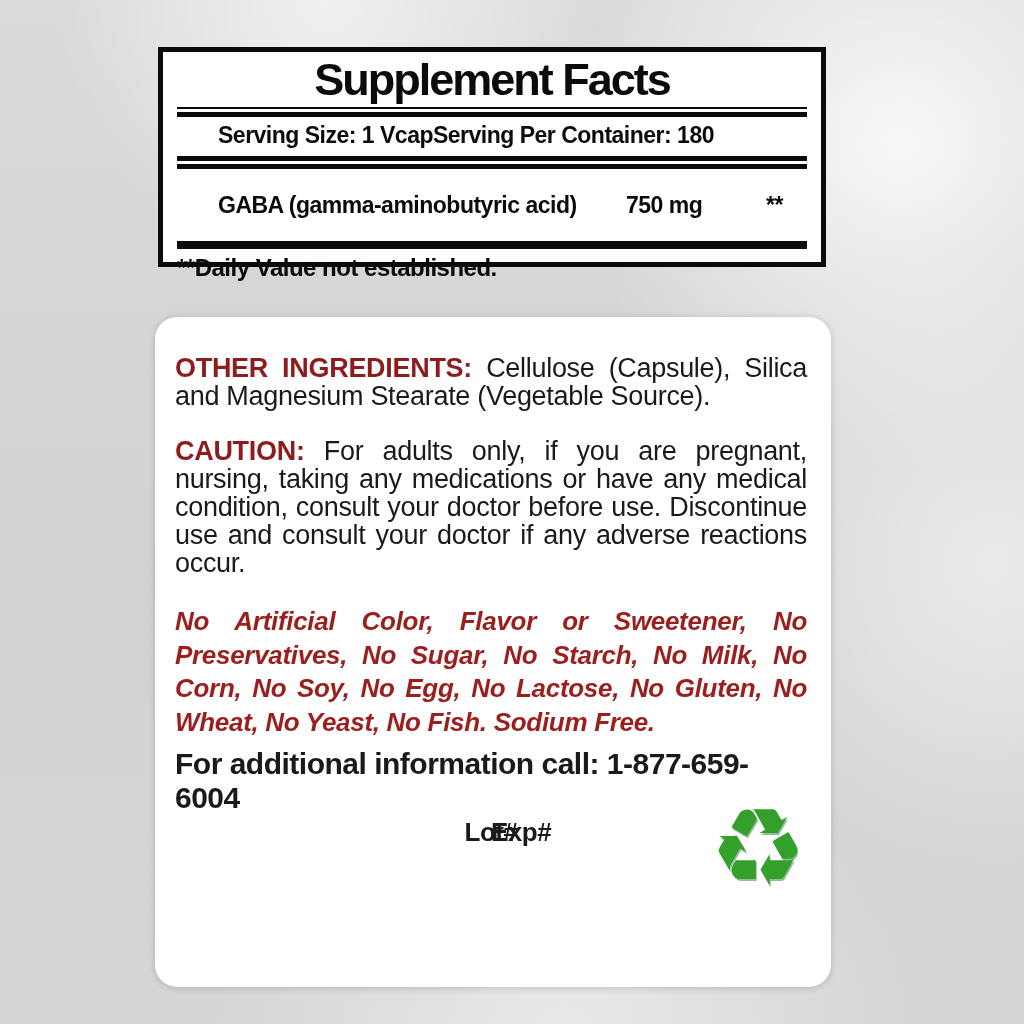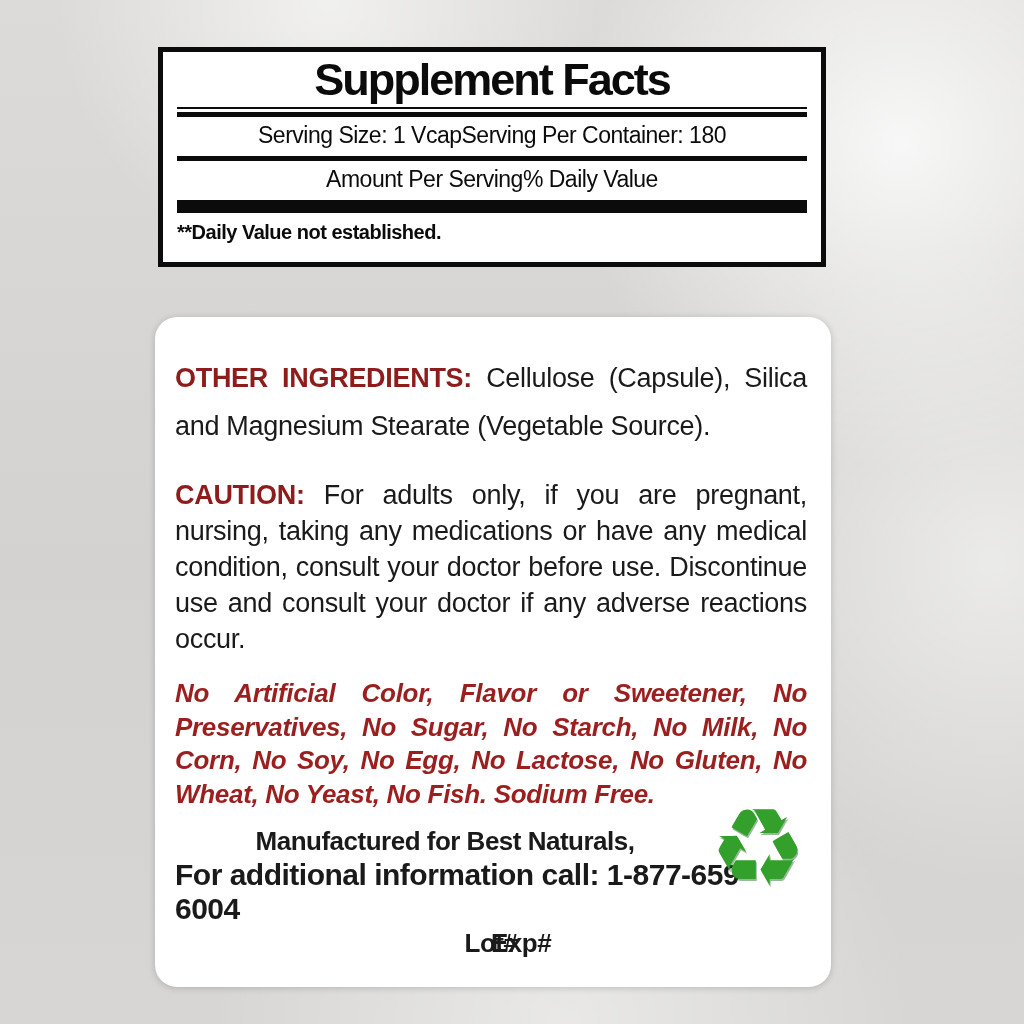--- a/index.html
+++ b/index.html
@@ -26,47 +26,47 @@
   }
   .sf-title{
     margin:0;text-align:center;font-size:45px;font-weight:bold;
     letter-spacing:-2px;line-height:52px;height:52px;padding-top:2px;
   }
   .rule{background:#0b0b0b;border:0;}
   .rule.thin{height:2px;margin-top:1px;}
   .rule.thick{height:5px;margin-top:3px;}
   .rule.xthick{height:8px;}
   .sf-row{
-    display:flex;justify-content:center;align-items:center;
-    font-weight:normal;font-size:23px;letter-spacing:-0.5px;height:36px;
+    display:flex;justify-content:flex-start;align-items:center;
+    font-weight:bold;font-size:23px;letter-spacing:-0.5px;height:36px;margin-left:41px;
   }
   .sf-row.ing{height:72px;font-size:23px;}
   .ing-name{width:408px;}
   .ing-amount{width:140px;}
   .ing-dv{flex:1;}
   .sf-footnote{
-    font-weight:bold;font-size:20px;letter-spacing:-0.5px;
+    font-weight:bold;font-size:24px;letter-spacing:-0.5px;
     line-height:38px;height:38px;
   }
 
   
   .info-panel{
     position:absolute;left:155px;top:317px;width:676px;height:670px;
     background:#ffffff;border-radius:22px;box-sizing:border-box;
     padding:37px 24px 18px 20px;color:#1a1a1a;
     box-shadow:0 1px 7px rgba(0,0,0,.18);
   }
   .para{
-    margin:0 0 27px 0;font-size:27px;line-height:48px;
+    margin:0 0 27px 0;font-size:27px;line-height:28px;
     text-align:justify;letter-spacing:-0.3px;
   }
-  .para.caution{margin-bottom:20px;line-height:36px;}
+  .para.caution{margin-bottom:28px;line-height:28px;}
   .red-label{color:#8e1c1c;font-weight:bold;}
   .claims{
-    margin:0 0 14px 0;font-size:26px;line-height:33.5px;
+    margin:0 0 8px 0;font-size:26px;line-height:33.5px;
     font-weight:bold;font-style:italic;color:#9b1f1f;
     text-align:justify;letter-spacing:-0.3px;
   }
   .mfg{
     width:540px;text-align:center;font-weight:bold;font-size:26px;
     line-height:33px;letter-spacing:-0.5px;
   }
   .phone{
     font-weight:bold;font-size:30px;line-height:34px;letter-spacing:-0.5px;
   }
@@ -91,47 +91,47 @@
     <h1 class="sf-title">Supplement Facts</h1>
     <div class="rule thin"></div>
     <div class="rule thick"></div>
 
     <div class="sf-row">
       <span>Serving Size: 1 Vcap</span>
       <span>Serving Per Container: 180</span>
     </div>
     <div class="rule thick"></div>
 
-    <div class="sf-row">
-      <span>Amount Per Serving</span>
-      <span>% Daily Value</span>
-    </div>
     <div class="rule thick"></div>
 
+    <div class="sf-row ing">
+      <span class="ing-name">GABA (gamma-aminobutyric acid)</span>
+      <span class="ing-amount">750 mg</span>
+      <span class="ing-dv">**</span>
+    </div>
     <div class="rule xthick"></div>
 
     <div class="sf-footnote">**Daily Value not established.</div>
   </section>
 
   <section class="info-panel">
 
     <p class="para">
       <span class="red-label">OTHER INGREDIENTS:</span>
       <span>Cellulose (Capsule), Silica and Magnesium Stearate (Vegetable Source).</span>
     </p>
 
     <p class="para caution">
       <span class="red-label">CAUTION:</span>
       <span>For adults only, if you are pregnant, nursing, taking any medications or have any medical condition, consult your doctor before use. Discontinue use and consult your doctor if any adverse reactions occur.</span>
     </p>
 
     <p class="claims">No Artificial Color, Flavor or Sweetener, No Preservatives, No Sugar, No Starch, No Milk, No Corn, No Soy, No Egg, No Lactose, No Gluten, No Wheat, No Yeast, No Fish. Sodium Free.</p>
 
     <div class="mfg">
-      <div>Manufactured for Best Naturals,</div>
     </div>
 
     <div class="phone">For additional information call: 1-877-659-6004</div>
 
     <div class="lot-row">
       <span>Lot#</span>
       <span class="exp">Exp#</span>
     </div>
 
     <div class="recycle">♻</div>

